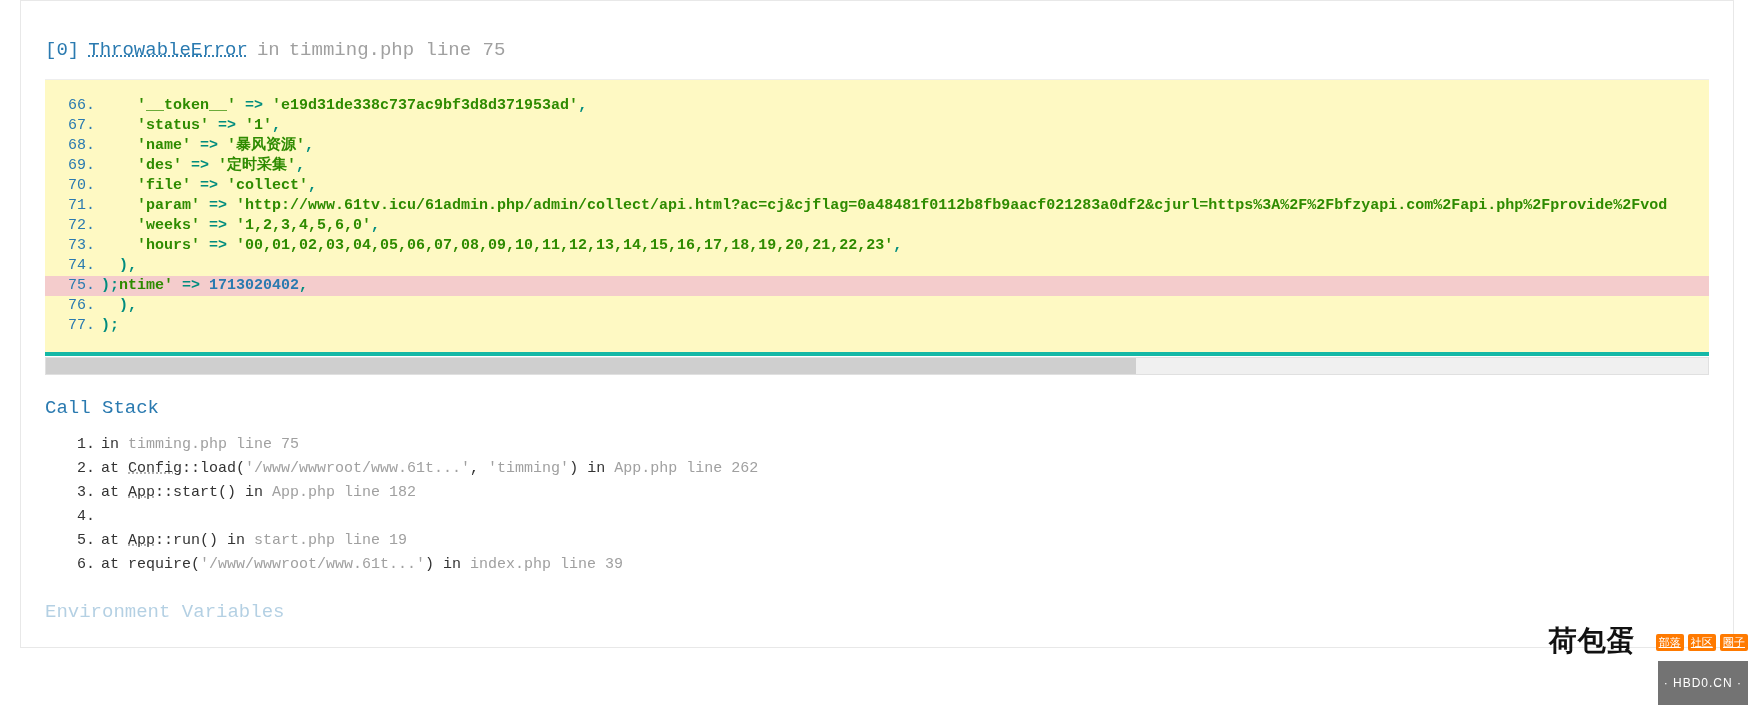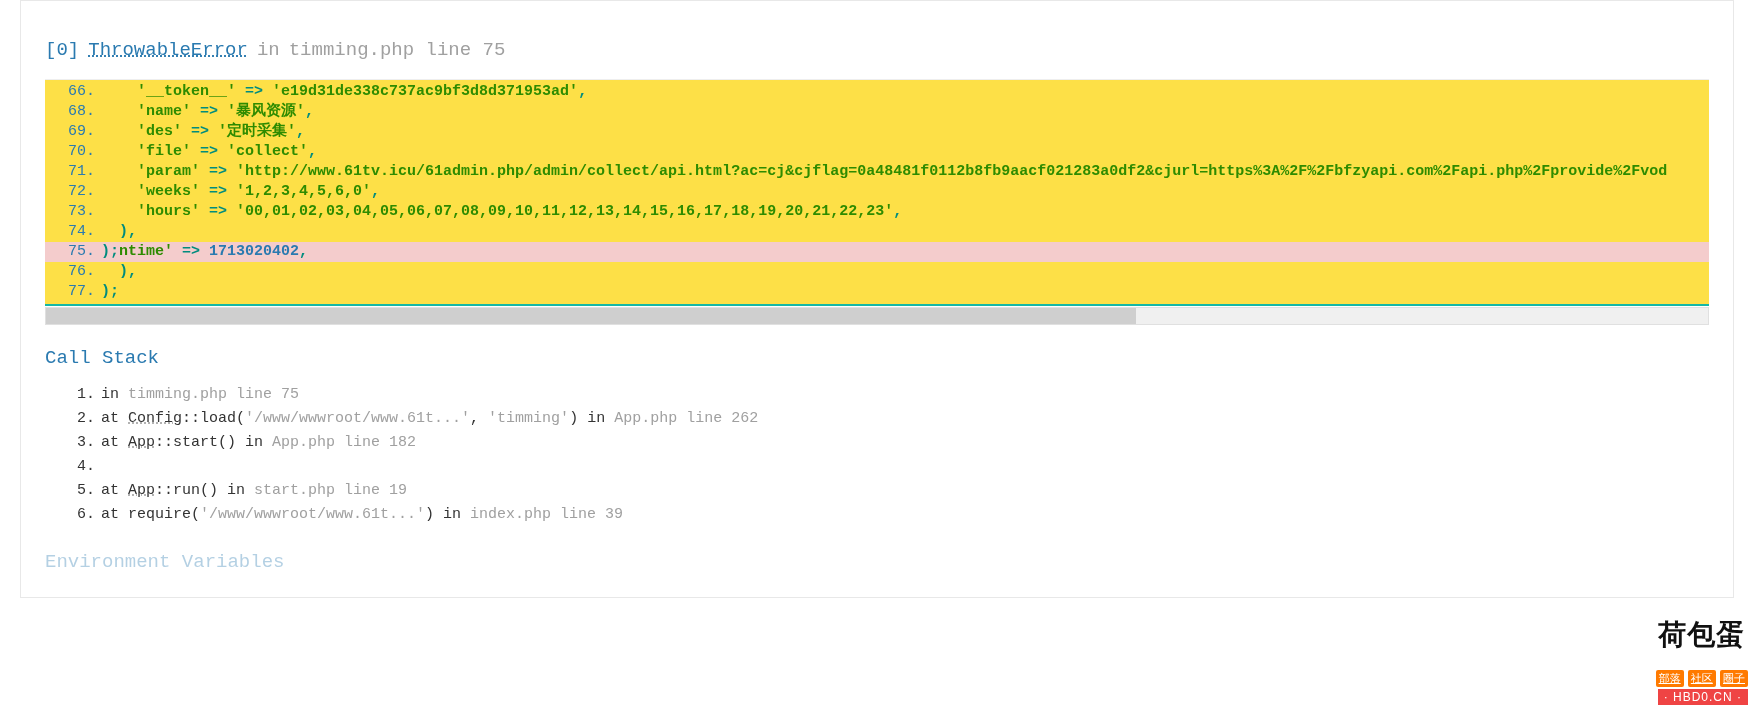--- a/index.html
+++ b/index.html
@@ -25,26 +25,26 @@
     .exc-class { color: #2a7ab0; font-size: 19px; text-decoration: underline dotted; }
     .exc-in { color: #a0a0a0; font-size: 19px; }
     .exc-file { color: #a0a0a0; font-size: 19px; }
     .error-message {
       font-size: 22px;
       color: #555;
       margin: 18px 0 18px 0;
       letter-spacing: 0.2px;
     }
     .source-block {
-      background: #fde047;
+      background: #fef9c3;
       border-top: 1px solid #eee;
-      border-bottom: 2px solid #14b8a6;
+      border-bottom: 4px solid #14b8a6;
       overflow-x: auto;
       white-space: nowrap;
-      padding: 2px 0;
+      padding: 16px 0;
     }
     .source-line {
       display: flex;
       line-height: 20px;
       font-size: 15px;
     }
     .source-line.highlighted { background: #f4cccc; }
     .lineno {
       width: 56px;
       text-align: right;
@@ -107,24 +107,24 @@
       opacity: 0.35;
     }
     .watermark {
       position: fixed;
       right: 6px;
       bottom: 2px;
       text-align: right;
       font-family: "Microsoft YaHei", sans-serif;
       pointer-events: none;
     }
-    .wm-top { display: flex; align-items: center; gap: 14px; justify-content: flex-end; flex-direction: column; }
+    .wm-top { display: flex; align-items: center; gap: 20px; justify-content: flex-end; }
     .wm-zh { font-size: 28px; font-weight: 700; color: #111; letter-spacing: 1px; }
     .wm-tag { display: inline-block; font-size: 11px; color: #fff; background: #ff7a00; padding: 1px 3px; border-radius: 2px; text-decoration: underline; }
-    .wm-url { background: #ef4444; color: #fff; font-size: 12px; padding: 1px 6px; letter-spacing: 1px; margin-top: 1px; display: inline-block; }
+    .wm-url { background: #737373; color: #fff; font-size: 12px; padding: 15px 6px; letter-spacing: 1px; margin-top: 1px; display: inline-block; }
   </style>
 </head>
 <body>
 
 <div class="container">
 
   <div class="exception-header">
     <span class="exc-index">[0]</span>
     <span> </span>
     <span class="exc-class">ThrowableError</span>
@@ -132,20 +132,24 @@
     <span class="exc-in">in</span>
     <span> </span>
     <span class="exc-file">timming.php line 75</span>
   </div>
 
 
   <div class="source-block" id="source-block">
       <div class="source-line">
         <span class="lineno">66</span>
         <span class="code">    <span class="tok-str">'__token__'</span><span class="tok-sym"> =&gt; </span><span class="tok-str">'e19d31de338c737ac9bf3d8d371953ad'</span><span class="tok-sym">,</span></span>
+      </div>
+      <div class="source-line">
+        <span class="lineno">67</span>
+        <span class="code">    <span class="tok-str">'status'</span><span class="tok-sym"> =&gt; </span><span class="tok-str">'1'</span><span class="tok-sym">,</span></span>
       </div>
       <div class="source-line">
         <span class="lineno">68</span>
         <span class="code">    <span class="tok-str">'name'</span><span class="tok-sym"> =&gt; </span><span class="tok-str">'暴风资源'</span><span class="tok-sym">,</span></span>
       </div>
       <div class="source-line">
         <span class="lineno">69</span>
         <span class="code">    <span class="tok-str">'des'</span><span class="tok-sym"> =&gt; </span><span class="tok-str">'定时采集'</span><span class="tok-sym">,</span></span>
       </div>
       <div class="source-line">

